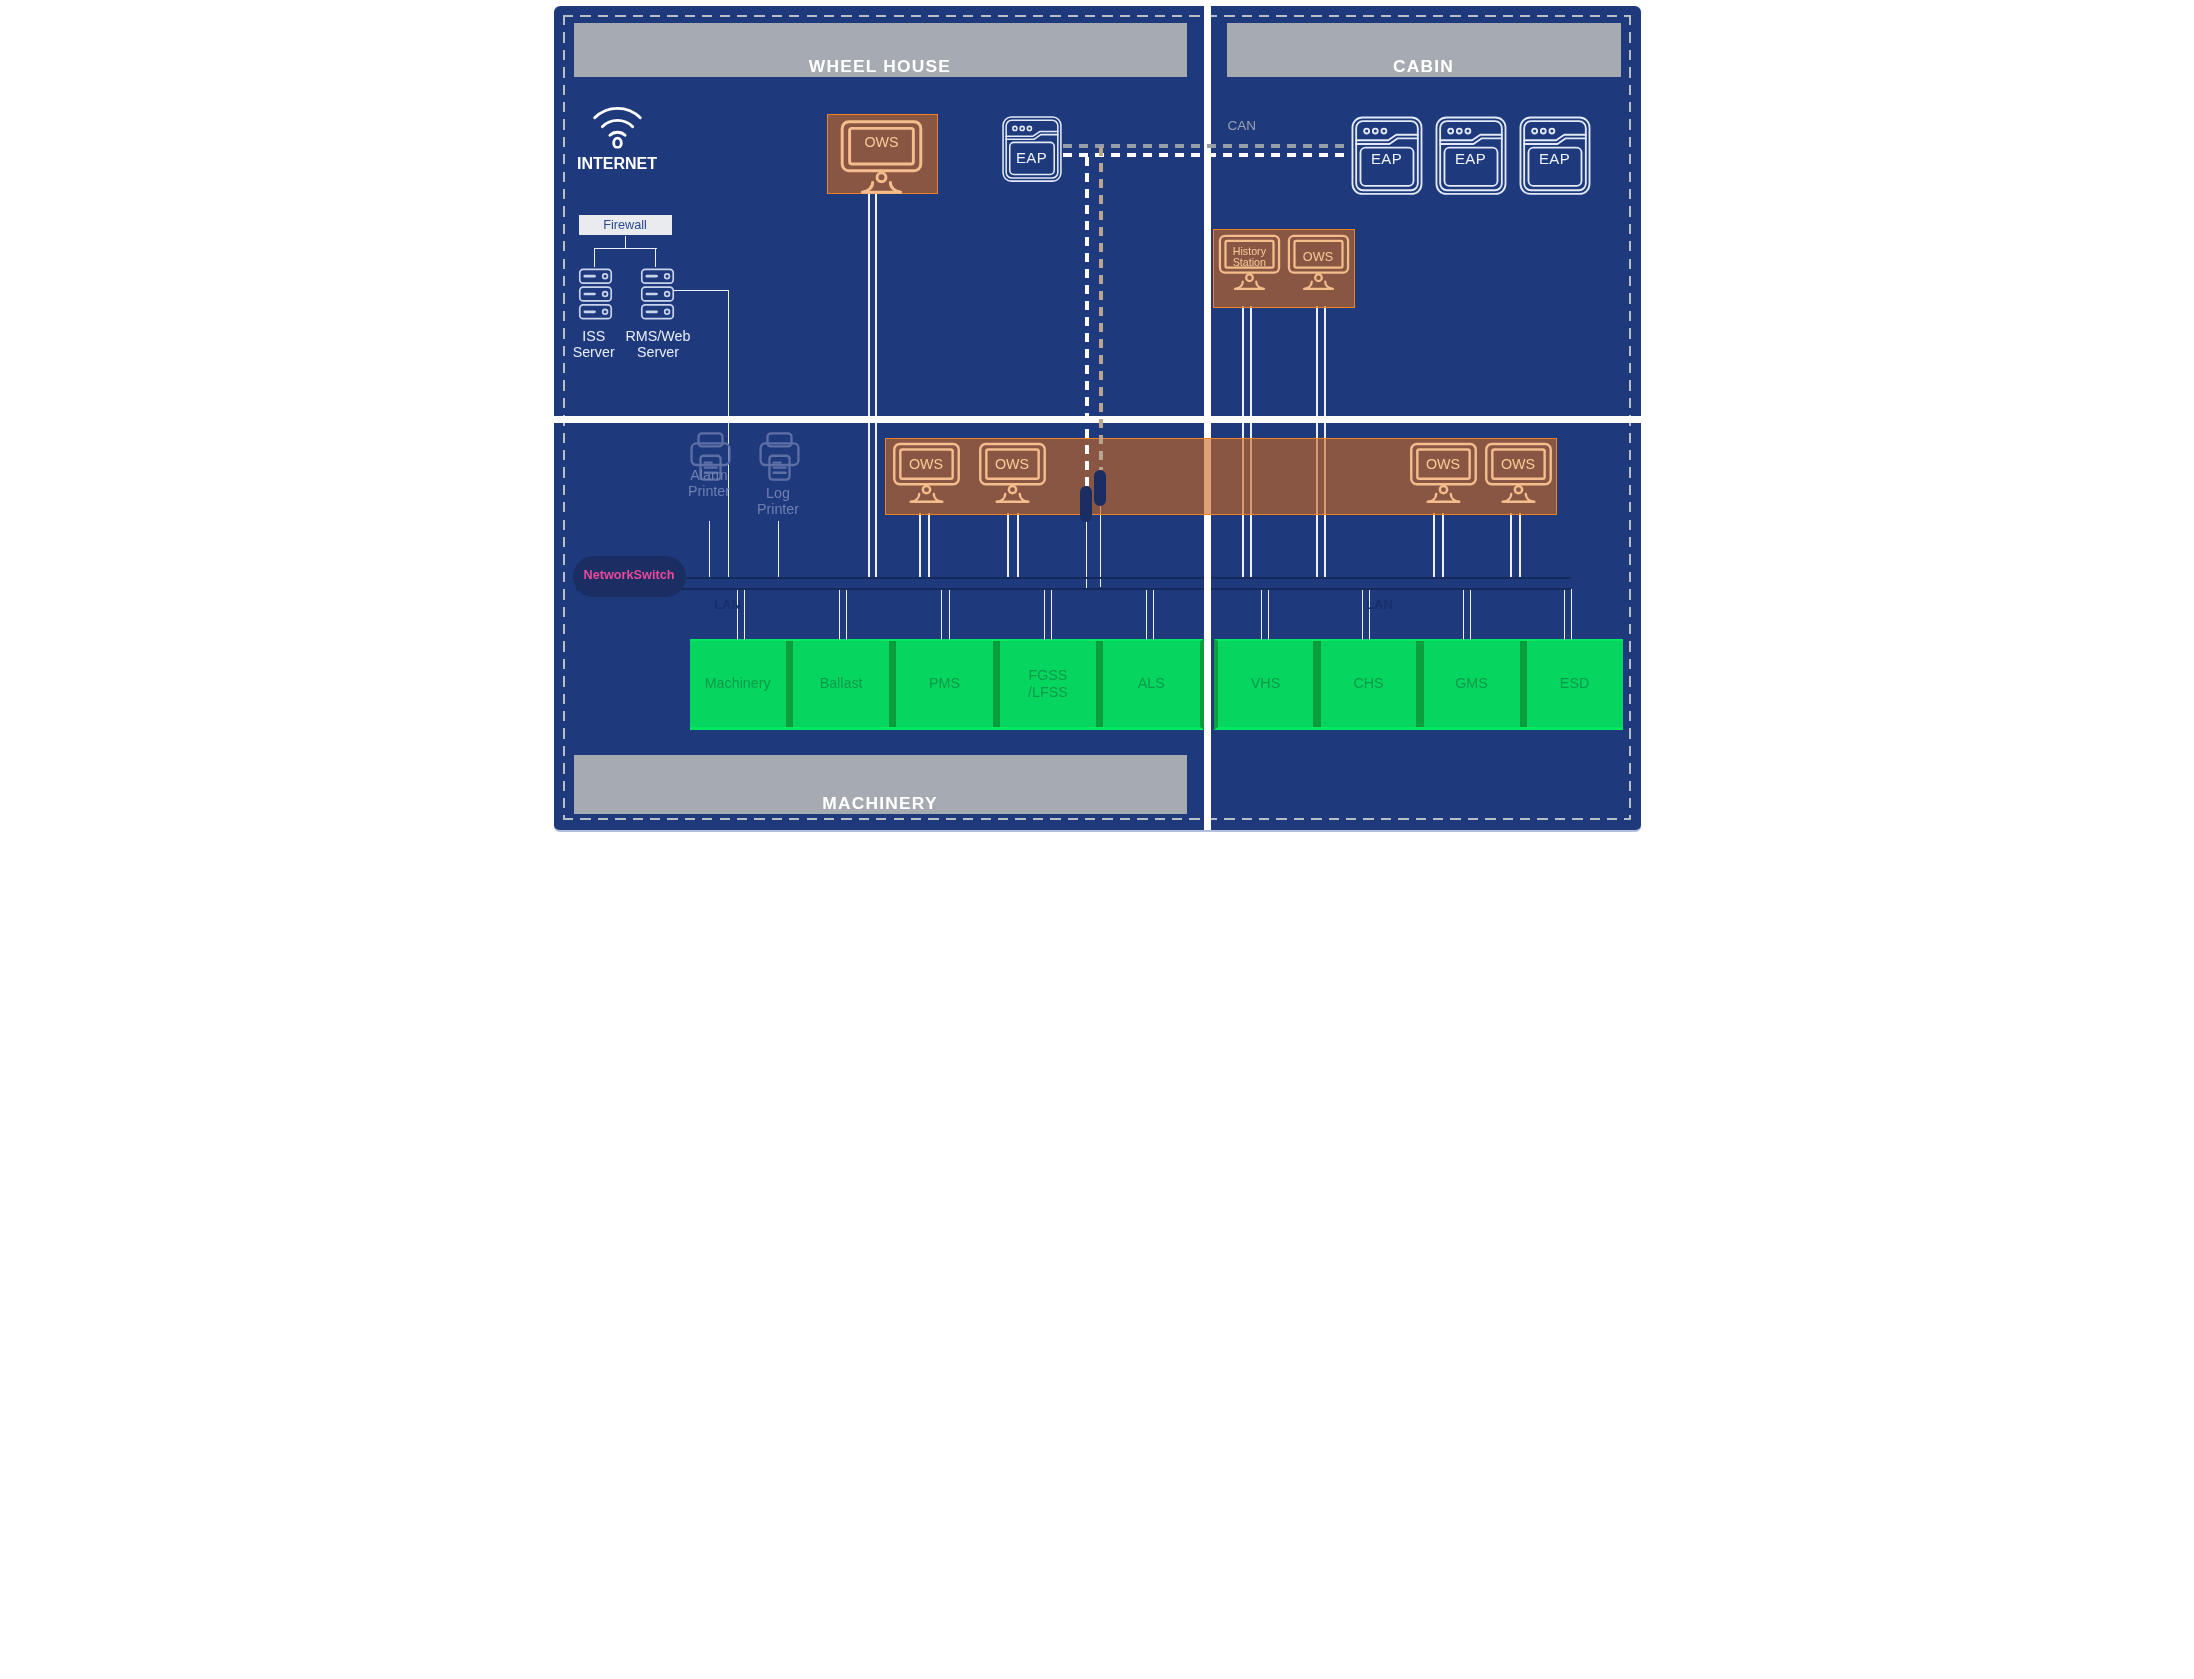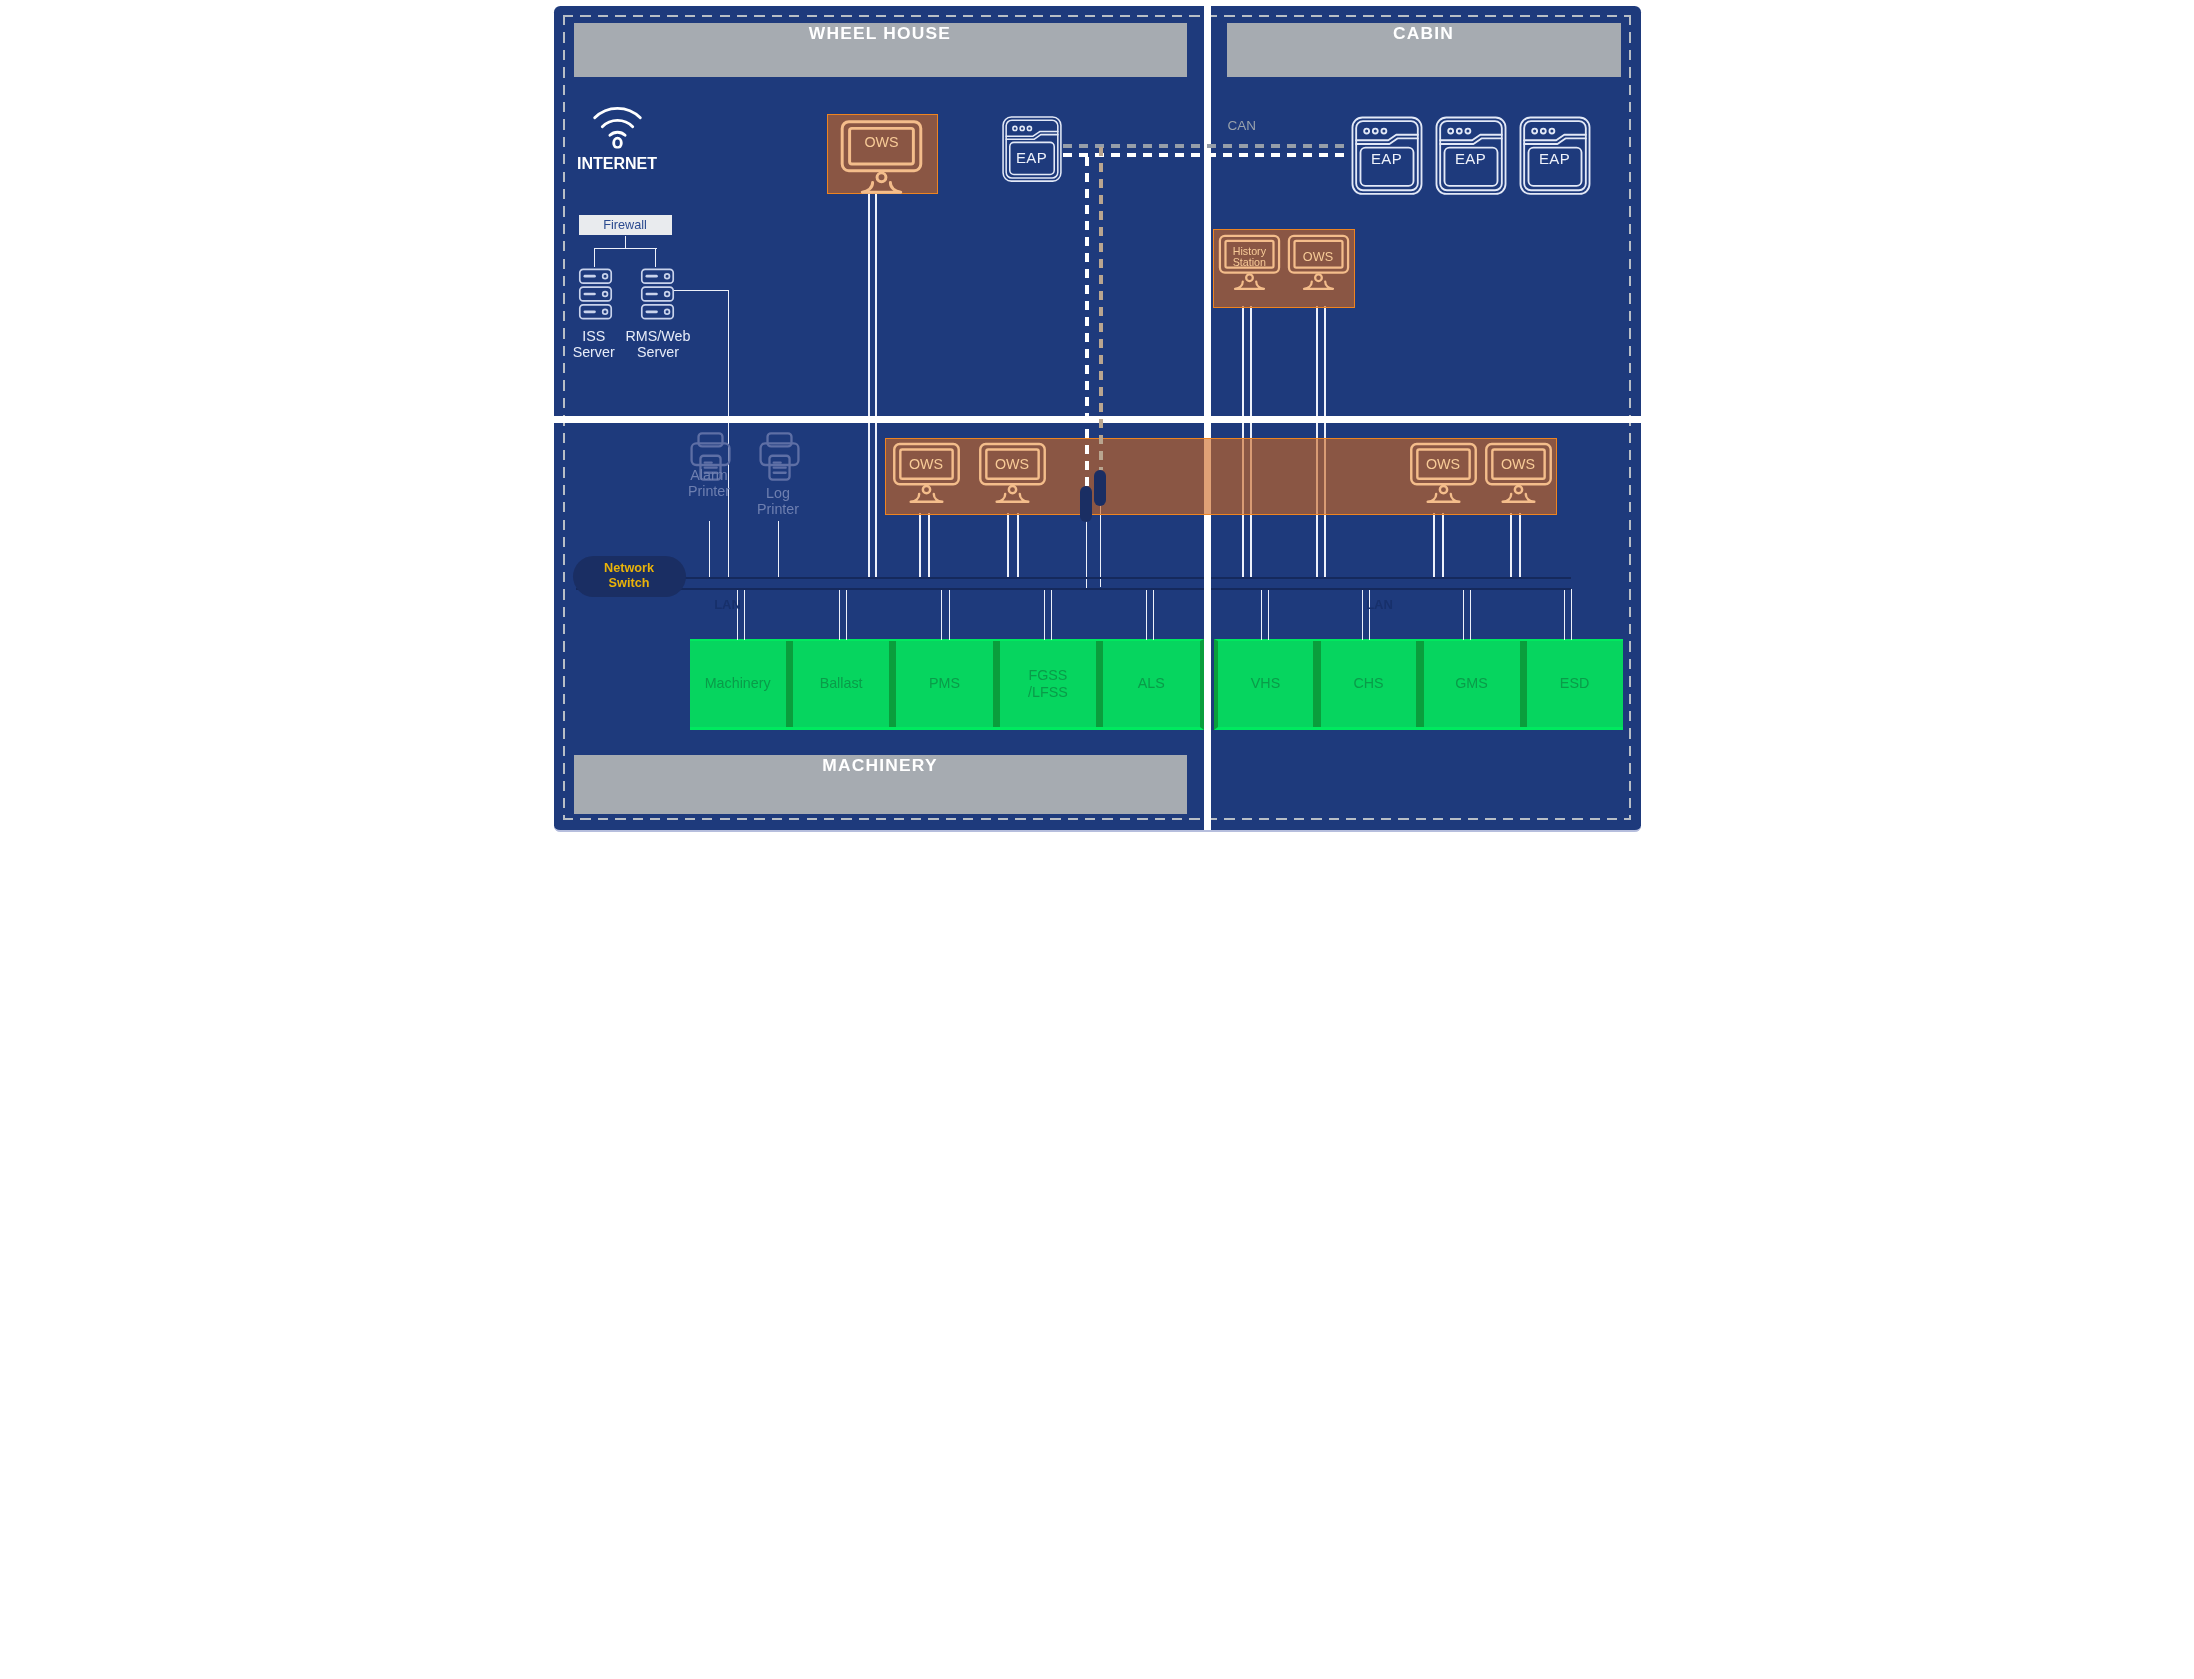--- a/index.html
+++ b/index.html
@@ -5,21 +5,21 @@
   html,body{margin:0;padding:0;background:#ffffff;font-family:"Liberation Sans",sans-serif;}
   #canvas{position:relative;width:1087px;height:824px;background:#1e3a7c;margin:5.5px auto 8px auto;
           border-radius:6.3px;border-bottom:2.4px solid #b6bedd;overflow:hidden;}
   .abs{position:absolute;}
   
   .dash-h{height:2.4px;background:repeating-linear-gradient(90deg,#b8bec6 0 10.3px,transparent 10.3px 17.4px);z-index:10;}
   .dash-v{width:2.4px;background:repeating-linear-gradient(180deg,#b8bec6 0 10.3px,transparent 10.3px 17.4px);z-index:10;}
   
   .divider{background:#ffffff;z-index:30;}
   
-  .header{background:#a6abb1;display:flex;align-items:flex-start;justify-content:center;
+  .header{background:#a6abb1;display:flex;align-items:flex-end;justify-content:center;
           color:#ffffff;font-weight:bold;font-size:17.4px;letter-spacing:1.2px;z-index:20;}
   
   .line{background:#edf0fa;z-index:20;}
   .dkline{background:#15295c;z-index:21;}
   
   .dashline-h{height:4px;background:repeating-linear-gradient(90deg,currentColor 0 8.7px,transparent 8.7px 16px);z-index:35;}
   .dashline-v{width:4px;background:repeating-linear-gradient(180deg,currentColor 0 8.7px,transparent 8.7px 16px);z-index:35;}
   .pill{background:#1a2e63;border-radius:7.1px;z-index:36;}
   
   .icon{z-index:20;}
@@ -35,22 +35,22 @@
   
   .browser{position:absolute;color:#e3e9f7;z-index:20;}
   .browser-label{position:absolute;left:12%;top:40%;width:76%;height:44%;display:flex;align-items:center;
                  justify-content:center;color:#eef2fb;font-size:15px;letter-spacing:0.4px;}
   
   .orange-box{border:1.6px solid #ee8421;background:rgba(205,104,34,0.62);z-index:32;}
   
   #firewall{background:#e9ebee;display:flex;align-items:center;justify-content:center;
             color:#2b4a8f;font-size:12.7px;z-index:20;}
   
-  #network-switch{background:#1a2e63;border-radius:20.6px;display:flex;flex-direction:column;align-items:center;
-                  justify-content:center;color:#eab308;font-size:12.7px;font-weight:bold;line-height:1.2;z-index:22;}
+  #network-switch{background:#1a2e63;border-radius:20.6px;display:flex;flex-direction:row;align-items:center;
+                  justify-content:center;color:#ec4899;font-size:12.7px;font-weight:bold;line-height:1.2;z-index:22;}
   .lan-text{color:#17306b;font-size:13px;font-weight:bold;z-index:21;}
   .can-text{color:#99a2ac;font-size:13.5px;z-index:35;}
   
   .sys-group{position:absolute;display:flex;background:#0a9e3c;border-top:2.4px solid #00e95f;
              border-bottom:3.2px solid #00e95f;column-gap:7.1px;z-index:15;}
   .sys-cell{flex:1;background:#06d55f;display:flex;flex-direction:column;align-items:center;justify-content:center;
             color:#0a9b49;font-size:14.3px;line-height:1.15;}
 </style>
 </head>
 <body>

